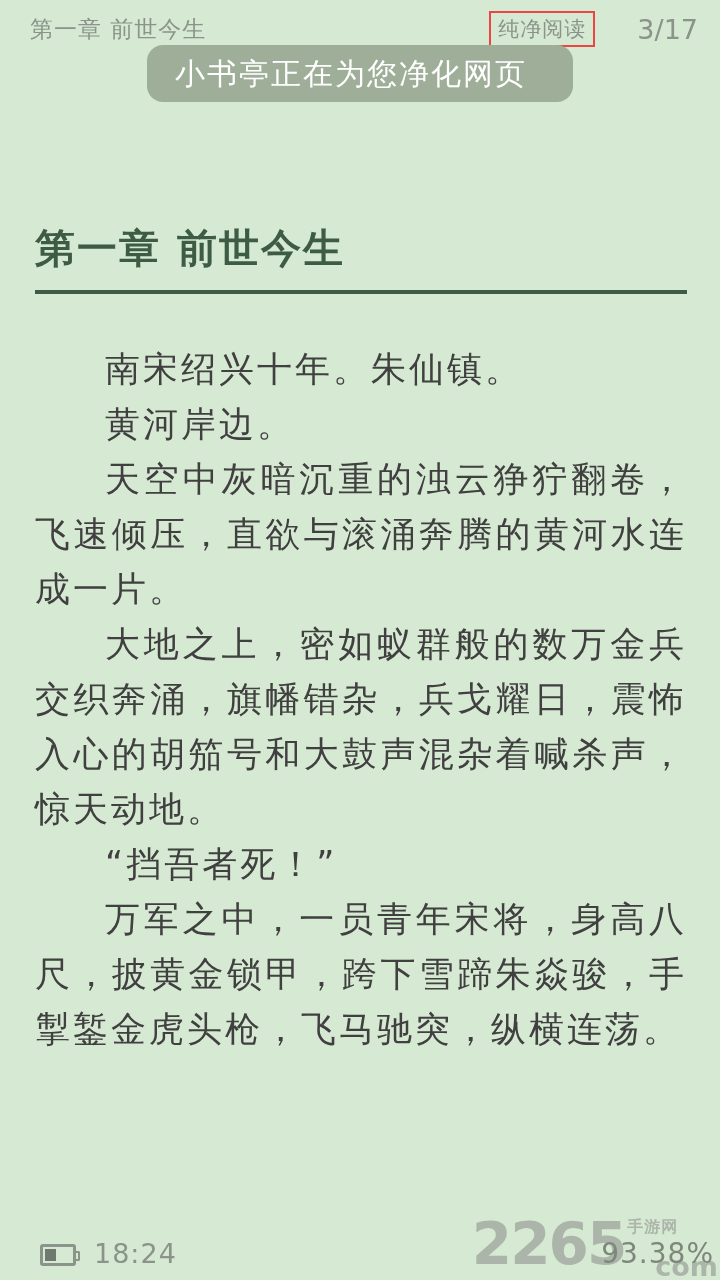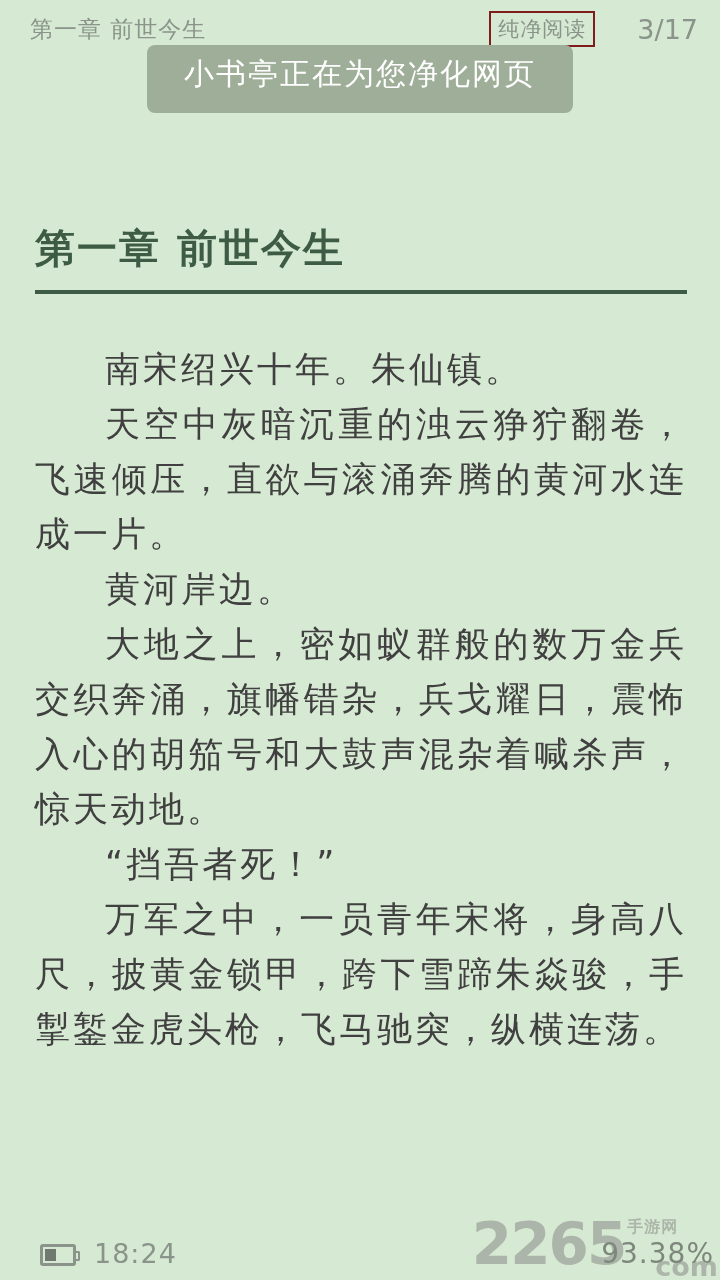--- a/index.html
+++ b/index.html
@@ -30,46 +30,46 @@
   }
   .topbar-right {
     display: flex;
     align-items: center;
   }
   .pure-read-btn {
     font-family: inherit;
     font-size: 21px;
     color: #8a948a;
     background: transparent;
-    border: 2px solid #7f1d1d;
+    border: 2px solid #ef4444;
     padding: 2px 7px;
     letter-spacing: 1px;
     cursor: pointer;
   }
   .page-indicator {
     font-size: 27px;
     margin-left: 42px;
     color: #8a948a;
   }
 
   
   .toast {
     position: absolute;
     top: 45px;
     left: 50%;
     transform: translateX(-50%);
     min-width: 426px;
-    height: 68px;
+    height: 57px;
     line-height: 57px;
-    text-align: center;
+    text-align: left;
     background: #9fae98;
     color: #ffffff;
     font-size: 30px;
     letter-spacing: 2px;
-    border-radius: 8px;
+    border-radius: 16px;
     padding: 0 28px;
     white-space: nowrap;
     z-index: 5;
   }
 
   
   .content {
     position: absolute;
     top: 0; left: 0; right: 0; bottom: 52px;
     padding: 226px 33px 0 35px;
@@ -176,22 +176,22 @@
   </div>
 </header>
 
 <div class="toast">小书亭正在为您净化网页</div>
 
 <main class="content">
   <h1 class="chapter-heading">第一章 前世今生</h1>
   <div class="heading-rule"></div>
   <div class="paragraphs">
     <p>南宋绍兴十年。朱仙镇。</p>
+    <p>黄河岸边。</p>
     <p>天空中灰暗沉重的浊云狰狞翻卷，飞速倾压，直欲与滚涌奔腾的黄河水连成一片。</p>
-    <p>黄河岸边。</p>
     <p>大地之上，密如蚁群般的数万金兵交织奔涌，旗幡错杂，兵戈耀日，震怖入心的胡笳号和大鼓声混杂着喊杀声，惊天动地。</p>
     <p>“挡吾者死！”</p>
     <p>万军之中，一员青年宋将，身高八尺，披黄金锁甲，跨下雪蹄朱焱骏，手掣錾金虎头枪，飞马驰突，纵横连荡。</p>
   </div>
 </main>
 
 <footer class="bottombar">
   <div class="battery">
     <div class="battery-fill"></div>
     <div class="battery-nub"></div>

